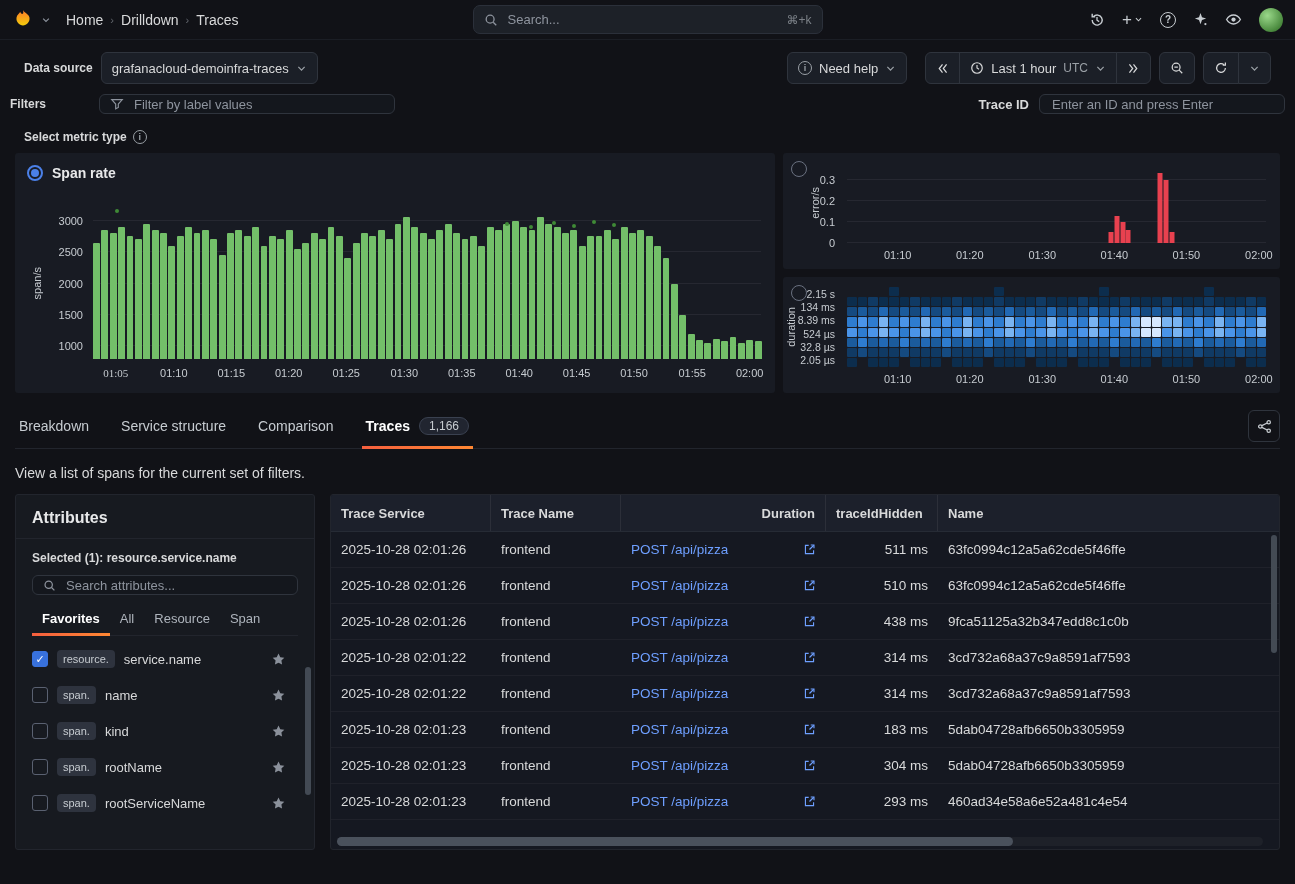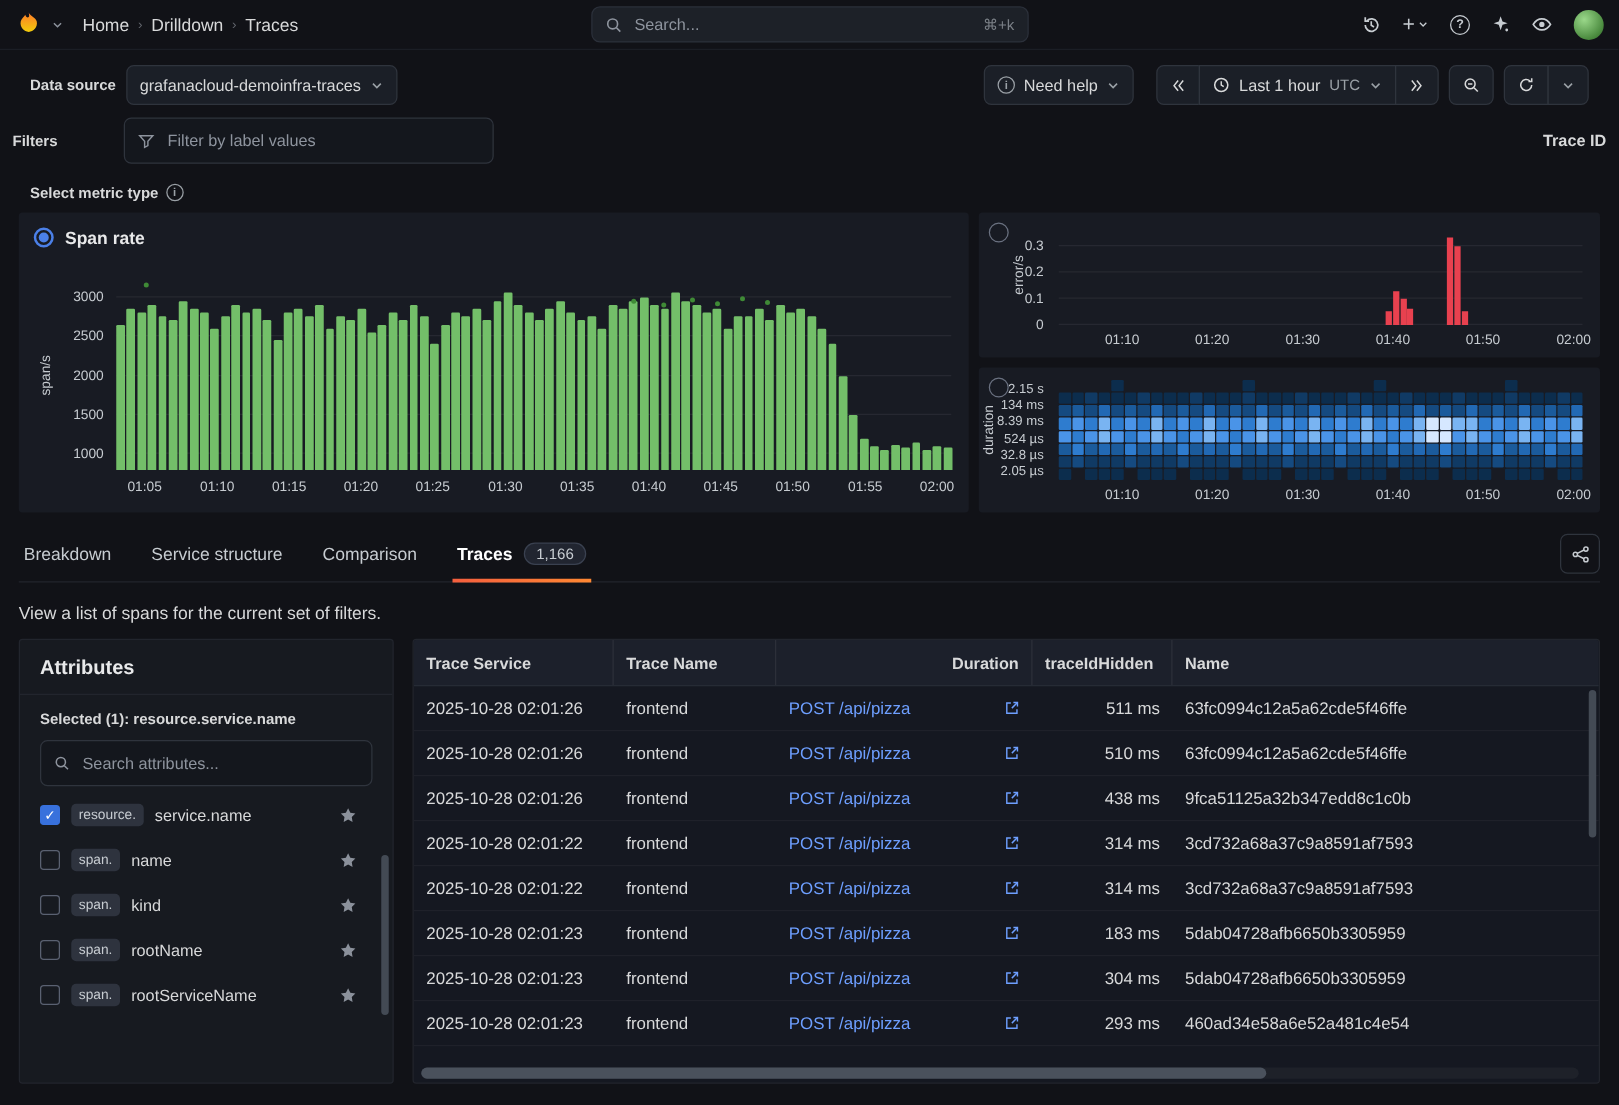--- a/index.html
+++ b/index.html
@@ -52,21 +52,21 @@
   .gap8{width:2px}
 
   .filters-row{display:flex;align-items:center;margin:10px 10px 0}
   .filters-row .flabel{width:81px}
   .segmented{display:flex;align-items:stretch;height:34px;border:1px solid var(--border2);
              border-radius:6px;overflow:hidden;background:#14171d}
   .seg{border:none;background:transparent;color:#c7ccd1;font-size:13px;padding:0 13px}
   .seg.active{background:#3e4557;color:#fff;font-weight:600;border-radius:6px}
   .seg-chev{width:28px;border:none;border-left:1px solid var(--border2);background:transparent;
             color:#c7ccd1;display:flex;align-items:center;justify-content:center}
-  .input{height:37px;border:1px solid var(--border2);border-radius:6px;display:flex;align-items:center;
+  .input{height:20px;border:1px solid var(--border2);border-radius:6px;display:flex;align-items:center;
          gap:8px;padding:0 10px;background:#14171d;color:#8e949e}
   .input input{background:transparent;border:none;outline:none;color:#c7ccd1;font-size:13px;flex:1;min-width:0}
   .input input::placeholder{color:#8e949e}
   .filter-input{width:296px;margin-left:8px}
   .traceid-input{width:246px;margin-left:10px}
   .traceid-lbl{margin-left:auto;font-size:13px;font-weight:600}
 
   .metric-row{display:flex;align-items:center;gap:6px;margin:16px 24px 9px;font-size:12px;
               font-weight:600;color:#d8d9da}
   .info-i{width:14px;height:14px;border:1px solid #9aa0a6;border-radius:50%;color:#9aa0a6;
@@ -338,20 +338,23 @@
     <span class="lbl flabel">Filters</span>
     <div class="input filter-input">
       <span>
         <svg width="14" height="14" viewBox="0 0 16 16">
             <path d="M2 3h12l-4.5 5v4l-3 1.5V8z" fill="none" stroke="currentColor" stroke-width="1.3"></path>
           </svg>
       </span>
       <input placeholder="Filter by label values" style="">
     </div>
     <span class="traceid-lbl">Trace ID</span>
+    <div class="input traceid-input">
+      <input placeholder="Enter an ID and press Enter" style="">
+    </div>
   </div>
 
   <div class="metric-row">
     <span>Select metric type</span>
     <span class="info-i">i</span>
   </div>
 
   <div class="charts">
     <section class="panel main-panel">
       <div class="panel-head">
@@ -460,21 +463,21 @@
           </div>
           <div class="exemplar" style="left: 3.6%; bottom: 97.9167%;"></div>
           <div class="exemplar" style="left: 62%; bottom: 89.5833%;"></div>
           <div class="exemplar" style="left: 65.5%; bottom: 87.5%;"></div>
           <div class="exemplar" style="left: 69%; bottom: 90%;"></div>
           <div class="exemplar" style="left: 72%; bottom: 88.3333%;"></div>
           <div class="exemplar" style="left: 75%; bottom: 90.4167%;"></div>
           <div class="exemplar" style="left: 78%; bottom: 88.75%;"></div>
         </div>
       <div class="xlabels sr-xlabels" id="sr-xlabels">
-          <div class="xtick" style="left: 3.4%;">01:05</div>
+          <div class="xtick" style="left: 3.4%; font-family: Liberation Serif, serif;">01:05</div>
           <div class="xtick" style="left: 12.1%;">01:10</div>
           <div class="xtick" style="left: 20.7%;">01:15</div>
           <div class="xtick" style="left: 29.3%;">01:20</div>
           <div class="xtick" style="left: 37.9%;">01:25</div>
           <div class="xtick" style="left: 46.6%;">01:30</div>
           <div class="xtick" style="left: 55.2%;">01:35</div>
           <div class="xtick" style="left: 63.8%;">01:40</div>
           <div class="xtick" style="left: 72.4%;">01:45</div>
           <div class="xtick" style="left: 81%;">01:50</div>
           <div class="xtick" style="left: 89.7%;">01:55</div>
@@ -907,20 +910,26 @@
       <div class="attr-selected">Selected (1): resource.service.name</div>
       <div class="input attr-search">
         <span>
           <svg width="13" height="13" viewBox="0 0 16 16">
               <circle cx="7" cy="7" r="4.5" fill="none" stroke="currentColor" stroke-width="1.5"></circle>
               <line x1="10.5" y1="10.5" x2="14" y2="14" stroke="currentColor" stroke-width="1.5"></line>
             </svg>
         </span>
         <input placeholder="Search attributes..." style="">
       </div>
+      <div class="attr-tabs" id="attr-tabs">
+          <div class="attr-tab active">Favorites</div>
+          <div class="attr-tab">All</div>
+          <div class="attr-tab">Resource</div>
+          <div class="attr-tab">Span</div>
+        </div>
       <div class="attr-list" id="attr-list">
           <div class="attr-row">
             <span class="cb checked">✓</span>
             <span class="scope-badge">resource.</span>
             <span class="attr-name">service.name</span>
             <span class="star">
               <svg width="15" height="15" viewBox="0 0 16 16">
                 <path d="M8 1.6l1.9 3.9 4.3.6-3.1 3 .7 4.3L8 11.4l-3.8 2 .7-4.3-3.1-3 4.3-.6z" fill="currentColor"></path>
               </svg>
             </span>

